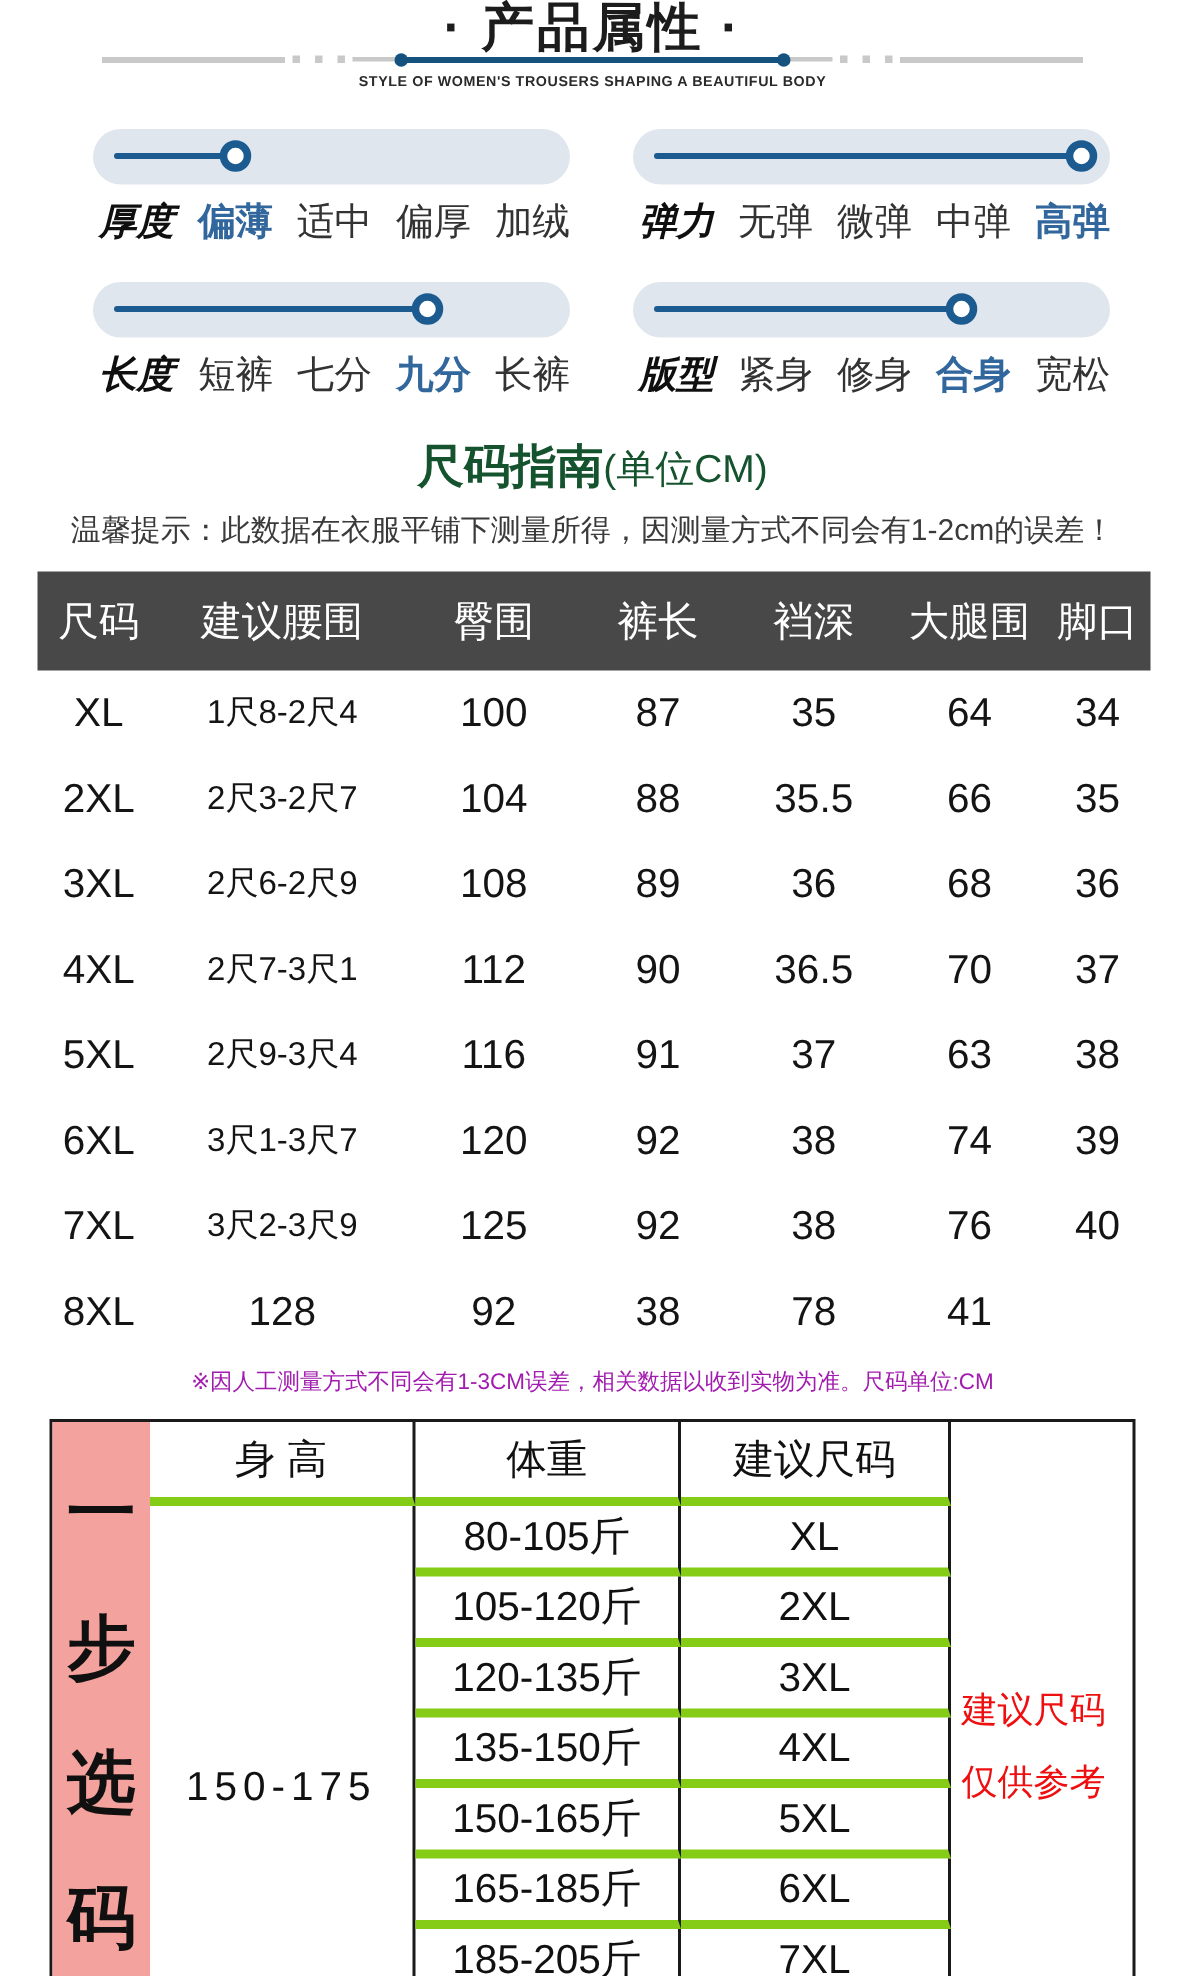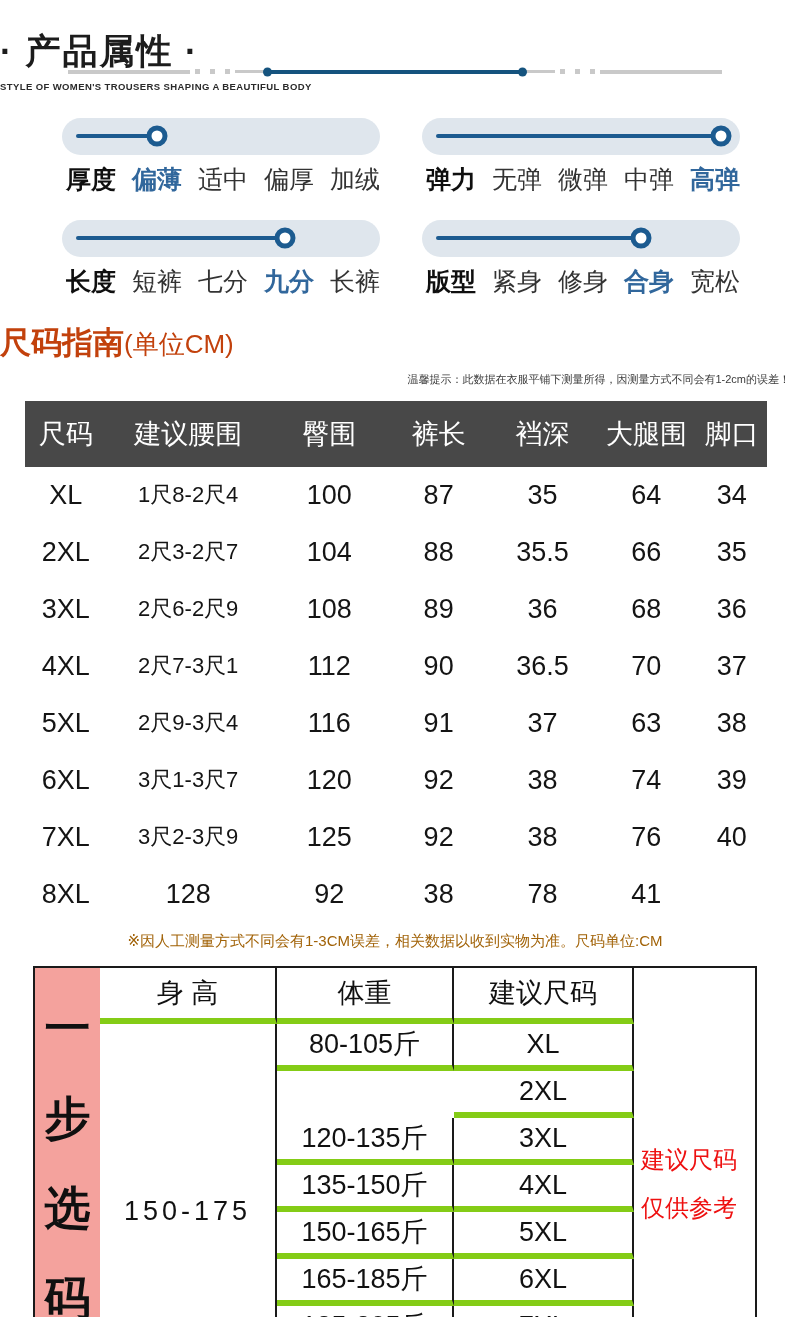--- a/index.html
+++ b/index.html
@@ -3,21 +3,21 @@
 <meta charset="utf-8">
 <style>
   html,body { margin:0; padding:0; background:#ffffff; }
   body {
     width:790px; min-height:1317px;
     font-family:"Liberation Sans","DejaVu Sans",sans-serif;
     color:#1a1a1a;
     overflow:hidden;
   }
   
-  .header { padding-top:16px; text-align:left;margin-top:16px; }
+  .header { padding-top:0; text-align:center; }
   .title { font-size:35px; font-weight:700; color:#1c1c1c; letter-spacing:2px; line-height:1.1; }
   .decor { display:flex; align-items:center; padding:0 68px; margin-top:-4px; height:10px; }
   .dbar  { width:122px; height:4px; background:#c9c9c9; }
   .ddot  { width:5px; height:5px; background:#c9c9c9; margin:0 5px; }
   .dline { flex:1; height:3px; background:#c9c9c9; }
   .dblue { width:256px; height:4px; background:#15537e; position:relative; margin:0 1px; }
   .dblue::before,.dblue::after { content:""; position:absolute; top:50%; transform:translateY(-50%);
     width:9px; height:9px; border-radius:50%; background:#15537e; }
   .dblue::before { left:-4px; } .dblue::after { right:-4px; }
   .subtitle { font-size:9.5px; font-weight:700; color:#2a2a2a; letter-spacing:0.4px; margin-top:4px; }
@@ -26,35 +26,35 @@
   .attrs { display:grid; grid-template-columns:1fr 1fr; column-gap:42px; row-gap:24px;
            padding:26px 56px 0 62px; }
   .slider { position:relative; height:37px; background:#dfe6ed; border-radius:19px; }
   .slider-line { position:absolute; left:14px; top:50%; transform:translateY(-50%);
                  height:4px; background:#1c5b90; border-radius:2px; }
   .knob { position:absolute; top:50%; transform:translate(-50%,-50%);
           width:21px; height:21px; border-radius:50%; background:#fff;
           border:5.5px solid #1c5b90; box-sizing:border-box; }
   .attr-labels { display:flex; gap:16px; margin-top:8px; font-size:25px; color:#333;
                  padding-left:4px; white-space:nowrap; }
-  .attr-name { font-weight:900; color:#0f0f0f; }
+  .attr-name { font-weight:900; color:#0f0f0f;font-style:italic; }
   .opt.selected { color:#31679c; font-weight:700; }
 
   
-  .sg-title { text-align:left; font-size:31px; font-weight:600; color:#c2410c; margin-top:24px; }
+  .sg-title { text-align:center; font-size:31px; font-weight:600; color:#14532d; margin-top:24px; }
   .sg-title .unit { font-weight:400; font-size:26px; }
-  .sg-hint { text-align:right; font-size:11px; color:#3a3a3a; margin-top:8px; }
+  .sg-hint { text-align:center; font-size:20px; color:#3a3a3a; margin-top:8px; }
   .sg-table { margin:14px 23px 0 25px; }
   .sg-grid { display:grid; grid-template-columns:11% 22% 16% 13.5% 14.5% 13.5% 9.5%;
              align-items:center; text-align:center; }
   .sg-head { background:#484848; color:#ffffff; height:66px;
              font-family:"Liberation Serif","DejaVu Serif",serif; font-size:27px; }
   .sg-row { height:57px; font-size:27px; color:#141414; }
   .sg-row .cell-waist { font-size:22px; }
-  .sg-note { text-align:center; font-size:15px; color:#a16207; margin-top:9px; }
+  .sg-note { text-align:center; font-size:15px; color:#a21caf; margin-top:9px; }
 
   
   .sel-wrap { width:720px; margin:15px auto 0; border:2px solid #1a1a1a;
               display:grid; grid-template-columns:65px 177px 177px 180px 117px;
               grid-template-rows:56px repeat(8,47px); font-size:27px; color:#111; }
   .sel-wrap .c { display:flex; align-items:center; justify-content:center; }
   .br { border-right:2px solid #1a1a1a; } .bb { border-bottom:6px solid #84cc16; }
   .pink-col { grid-column:1; grid-row:1/10; background:#f4a29d;
               display:flex; flex-direction:column; align-items:center;
               padding-top:30px; gap:28px; font-size:46px; font-weight:700; color:#101010; }
@@ -240,20 +240,21 @@
   </div>
 
   <div class="c br bb" style="grid-column:2;grid-row:1">身 高</div>
   <div class="c br bb" style="grid-column:3;grid-row:1">体重</div>
   <div class="c br bb" style="grid-column:4;grid-row:1">建议尺码</div>
 
   <div class="c br height-cell" style="grid-column:2;grid-row:2/10">150-175</div>
 
   <div class="c br bb" style="grid-column:3;grid-row:2">80-105斤</div>
   <div class="c br bb" style="grid-column:4;grid-row:2">XL</div>
+  <div class="c br bb" style="grid-column:3;grid-row:3">105-120斤</div>
   <div class="c br bb" style="grid-column:4;grid-row:3">2XL</div>
   <div class="c br bb" style="grid-column:3;grid-row:4">120-135斤</div>
   <div class="c br bb" style="grid-column:4;grid-row:4">3XL</div>
   <div class="c br bb" style="grid-column:3;grid-row:5">135-150斤</div>
   <div class="c br bb" style="grid-column:4;grid-row:5">4XL</div>
   <div class="c br bb" style="grid-column:3;grid-row:6">150-165斤</div>
   <div class="c br bb" style="grid-column:4;grid-row:6">5XL</div>
   <div class="c br bb" style="grid-column:3;grid-row:7">165-185斤</div>
   <div class="c br bb" style="grid-column:4;grid-row:7">6XL</div>
   <div class="c br bb" style="grid-column:3;grid-row:8">185-205斤</div>

